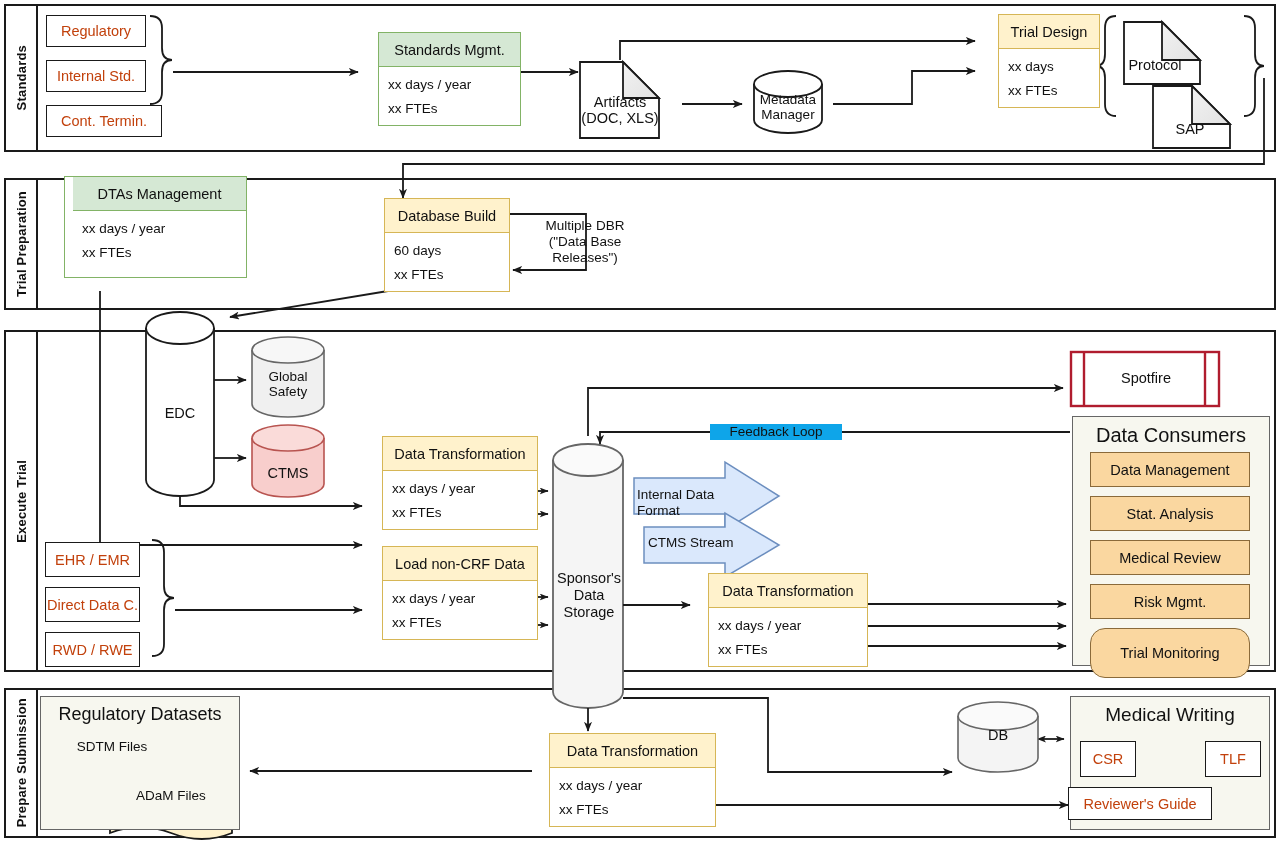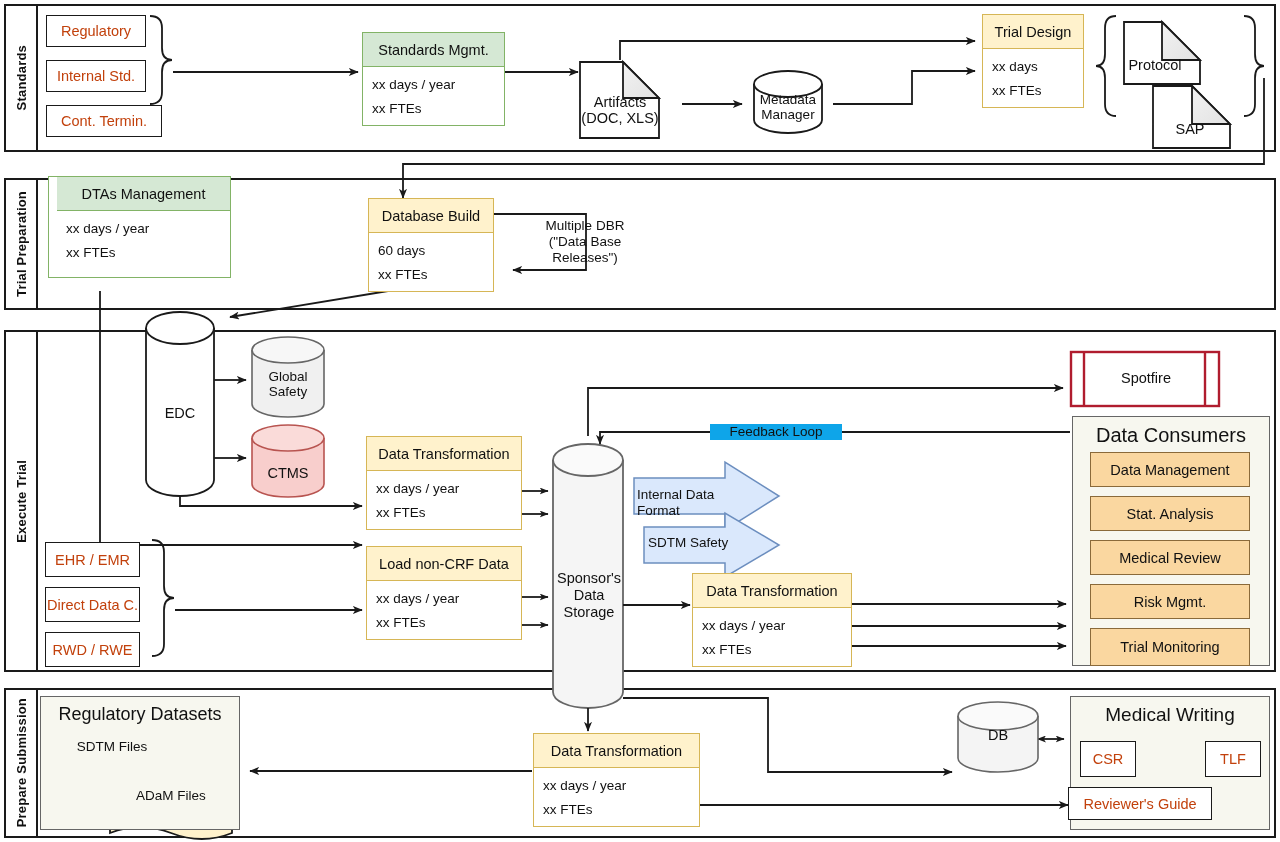--- a/index.html
+++ b/index.html
@@ -7,21 +7,21 @@
   #stage{position:relative;width:1280px;height:842px;overflow:hidden;background:#fff;}
 
   
   .lane{position:absolute;border:2px solid #1a1a1a;background:#fff;box-sizing:border-box;}
   .lane-hdr{position:absolute;left:0;top:0;bottom:0;width:32px;border-right:2px solid #1a1a1a;
             display:flex;align-items:center;justify-content:center;box-sizing:border-box;}
   .lane-hdr span{writing-mode:vertical-rl;transform:rotate(180deg);font-size:13px;font-weight:bold;
                  color:#111;letter-spacing:.2px;white-space:nowrap;}
 
   
-  .pbox{position:absolute;box-sizing:border-box;background:#fff;}
+  .pbox{position:absolute;box-sizing:border-box;background:#fff;margin-left:16px;}
   .pbox .ph{box-sizing:border-box;display:flex;align-items:center;justify-content:center;
             font-size:14.5px;color:#111;height:34px;}
   .pbox .pb{box-sizing:border-box;padding:6px 9px 5px 9px;font-size:13.5px;color:#111;line-height:1.05;}
   .pbox .pb div{padding:5px 0;}
 
   .green{border:1.6px solid #82b366;}
   .green .ph{background:#d5e8d4;border-bottom:1.6px solid #82b366;}
   .yellow{border:1.6px solid #d6b656;}
   .yellow .ph{background:#fff2cc;border-bottom:1.6px solid #d6b656;}
 
@@ -319,21 +319,21 @@
   <div class="cap" style="left:550px;top:570px;width:78px;line-height:1.18;">
     <div>Sponsor's</div>
     <div>Data</div>
     <div>Storage</div>
   </div>
 
   <div class="lbl" style="left:637px;top:487px;width:120px;text-align:left;">
     <span>Internal Data Format</span>
   </div>
   <div class="lbl" style="left:648px;top:535px;width:110px;text-align:left;">
-    <span>SDTM Safety</span>
+    <span>CTMS Stream</span>
   </div>
 
   <div class="pbox yellow" style="left:692px;top:573px;width:160px;height:94px;">
     <div class="ph">Data Transformation</div>
     <div class="pb">
       <div>xx days / year</div>
       <div>xx FTEs</div>
     </div>
   </div>
 
@@ -353,21 +353,21 @@
   </div>
   <div class="orange" style="left:1090px;top:496px;width:160px;height:35px;">
     <span>Stat. Analysis</span>
   </div>
   <div class="orange" style="left:1090px;top:540px;width:160px;height:35px;">
     <span>Medical Review</span>
   </div>
   <div class="orange" style="left:1090px;top:584px;width:160px;height:35px;">
     <span>Risk Mgmt.</span>
   </div>
-  <div class="orange" style="left:1090px;top:628px;width:160px;height:38px;">
+  <div class="orange" style="left:1090px;top:628px;width:160px;height:50px;border-radius:15px;">
     <span>Trial Monitoring</span>
   </div>
 
   <div class="panel" style="left:40px;top:696px;width:200px;height:134px;">
     <div class="panel-title" style="font-size:18px;">Regulatory Datasets</div>
   </div>
   <div class="cap" style="left:56px;top:740px;width:112px;font-size:13.5px;">
     <span>SDTM Files</span>
   </div>
   <div class="cap" style="left:114px;top:789px;width:114px;font-size:13.5px;">

